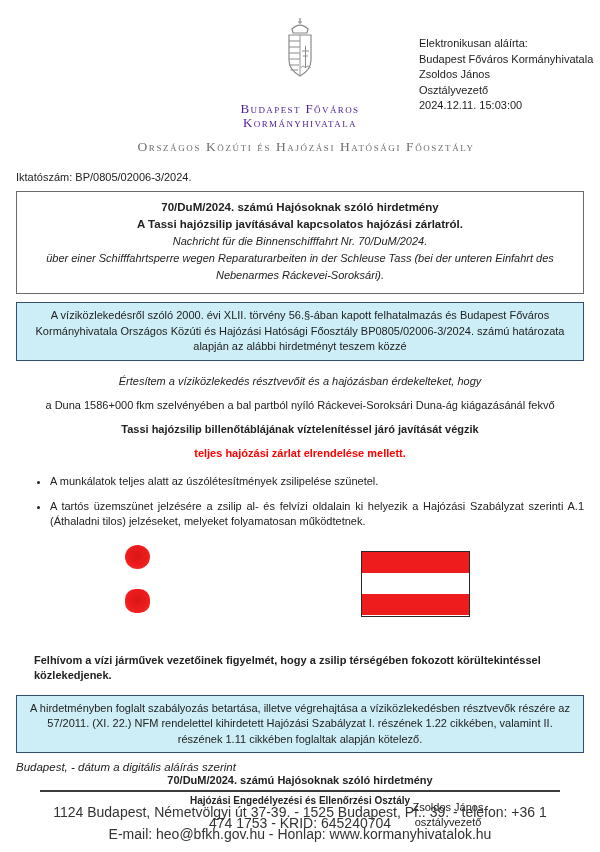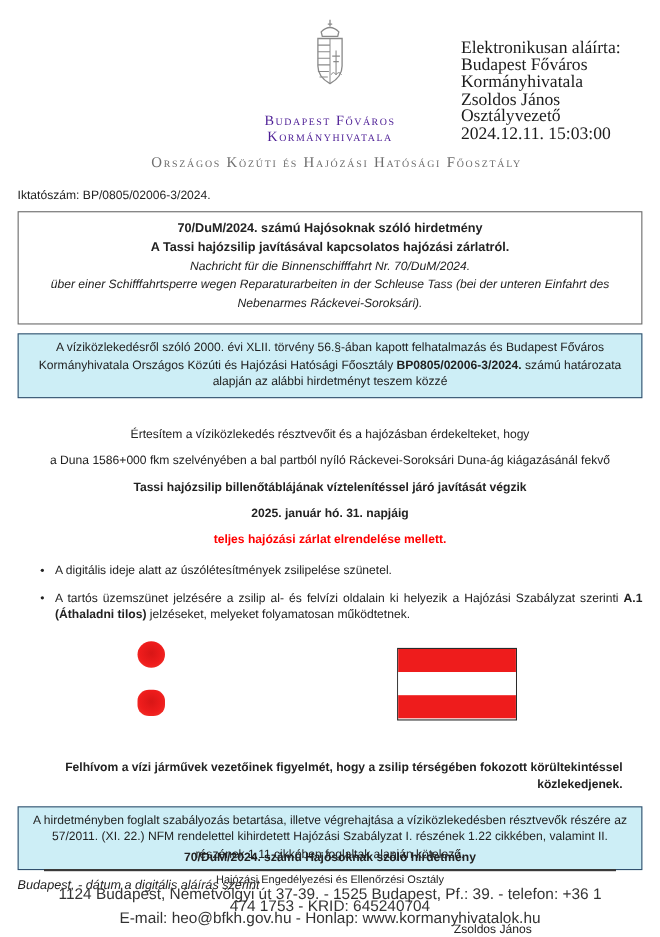--- a/index.html
+++ b/index.html
@@ -18,37 +18,37 @@
     font-variant:small-caps; color:#4c1d95; letter-spacing:1.4px;
     font-size:13px; line-height:14px; margin-top:20px;
   }
   .division {
     text-align:center; font-family:"Liberation Serif", serif;
     font-variant:small-caps; color:#6e6e6e; letter-spacing:1.6px;
     font-size:13.5px; margin-top:9px;padding-left:12px;
   }
   .sig-block {
     position:absolute; left:419px; top:36px;
-    font-family:Liberation Serif, serif; font-size:16px; line-height:15.5px; color:#1c1c1c;
+    font-family:Liberation Sans, sans-serif; font-size:11px; line-height:15.5px; color:#1c1c1c;
   }
 
   .ref-line { margin-top:16px; font-size:11px; }
 
   .title-box {
     margin-top:8px; border:1px solid #6a6a6a; padding:7px 10px 9px;
     text-align:center; line-height:17px;
   }
   .title-box .b { font-weight:bold; font-size:11.5px; }
   .title-box .i { font-style:italic; font-size:11px; }
 
   .info-box {
     margin-top:8px; background:#cdeef6; border:1px solid #32506e;
     padding:5px 10px; text-align:center; line-height:15.5px;
   }
-  .bold-inline { font-weight:bold; }
+  .bold-inline { font-weight:normal; }
 
   .body-line { text-align:center; margin-top:9px; line-height:15px; }
   .body-line.b { font-weight:bold; }
   .body-line.red { font-weight:bold; }
 
   ul.bullets { margin-top:13px; padding-left:34px; }
   ul.bullets li { text-align:justify; line-height:15px; margin-bottom:10px; }
 
   .signals { position:relative; height:100px; margin-top:4px; }
   .light {
@@ -56,32 +56,32 @@
     background:radial-gradient(circle at 50% 45%, #d81616 0%, #ee1c1c 55%, #f23a2e 100%);
   }
   .light.one { left:109px; top:6px; }
   .light.two { left:109px; top:50px; border-radius:42%; }
   .board {
     position:absolute; left:345px; top:12px; width:109px; height:66px;
     border:1px solid #2a2a2a; display:flex; flex-direction:column;
   }
   .board .stripe { flex:1; }
 
-  .warning { font-weight:bold; text-align:right; margin:14px 18px 0; line-height:15.5px; }
+  .warning { font-weight:bold; text-align:left; margin:14px 18px 0; line-height:15.5px; }
 
   .compliance { margin-top:11px; }
 
   .date-line { font-style:italic; margin-top:8px; font-size:11.5px; }
 
   .signer { width:170px; margin:27px 0 0 347px; text-align:center; line-height:15px; }
 
   .footer { position:absolute; left:40px; right:40px; top:774px; text-align:center; }
   .footer-title { font-weight:bold; font-size:11px; }
   .footer-rule { border:0; border-top:2px solid #3a3a3a; margin:4px 0 3px; }
-  .footer-dept { font-weight:normal; font-size:10px; line-height:12px; }
+  .footer-dept { font-weight:bold; font-size:10px; line-height:12px; }
   .footer-small { font-size:14px; line-height:11px; color:#333; }
 </style>
 </head>
 <body>
 
 <div class="page">
 
   <div class="sig-block">
     <div>Elektronikusan aláírta:</div>
     <div>Budapest Főváros Kormányhivatala</div>
@@ -121,28 +121,27 @@
       <div class="b">70/DuM/2024. számú Hajósoknak szóló hirdetmény</div>
       <div class="b">A Tassi hajózsilip javításával kapcsolatos hajózási zárlatról.</div>
       <div class="i">Nachricht für die Binnenschifffahrt Nr. 70/DuM/2024.</div>
       <div class="i">über einer Schifffahrtsperre wegen Reparaturarbeiten in der Schleuse Tass (bei der unteren Einfahrt des Nebenarmes Ráckevei-Soroksári).</div>
     </div>
 
     <div class="info-box">
       <span>A víziközlekedésről szóló 2000. évi XLII. törvény 56.§-ában kapott felhatalmazás és Budapest Főváros Kormányhivatala Országos Közúti és Hajózási Hatósági Főosztály </span><span class="bold-inline">BP0805/02006-3/2024.</span><span> számú határozata alapján az alábbi hirdetményt teszem közzé</span>
     </div>
 
-    <div class="body-line" style="margin-top:26px;">Értesítem a víziközlekedés résztvevőit és a hajózásban érdekelteket, hogy</div>
+    <div class="body-line" style="margin-top:13px;font-style:italic;">Értesítem a víziközlekedés résztvevőit és a hajózásban érdekelteket, hogy</div>
     <div class="body-line">a Duna 1586+000 fkm szelvényében a bal partból nyíló Ráckevei-Soroksári Duna-ág kiágazásánál fekvő</div>
     <div class="body-line b">Tassi hajózsilip billenőtáblájának víztelenítéssel járó javítását végzik</div>
-    <div class="body-line b">2025. január hó. 31. napjáig</div>
     <div class="body-line red" style="color:#ff0000;">teljes hajózási zárlat elrendelése mellett.</div>
 
     <ul class="bullets">
-      <li>A digitális ideje alatt az úszólétesítmények zsilipelése szünetel.</li>
+      <li>A munkálatok teljes alatt az úszólétesítmények zsilipelése szünetel.</li>
       <li><span>A tartós üzemszünet jelzésére a zsilip al- és felvízi oldalain ki helyezik a Hajózási Szabályzat szerinti </span><span class="bold-inline">A.1 (Áthaladni tilos)</span><span> jelzéseket, melyeket folyamatosan működtetnek.</span></li>
     </ul>
 
     <div class="signals">
       <div class="light one"></div>
       <div class="light two"></div>
       <div class="board">
         <div class="stripe" style="background:#ee1c1c;"></div>
         <div class="stripe" style="background:#ffffff;"></div>
         <div class="stripe" style="background:#ee1c1c;"></div>

